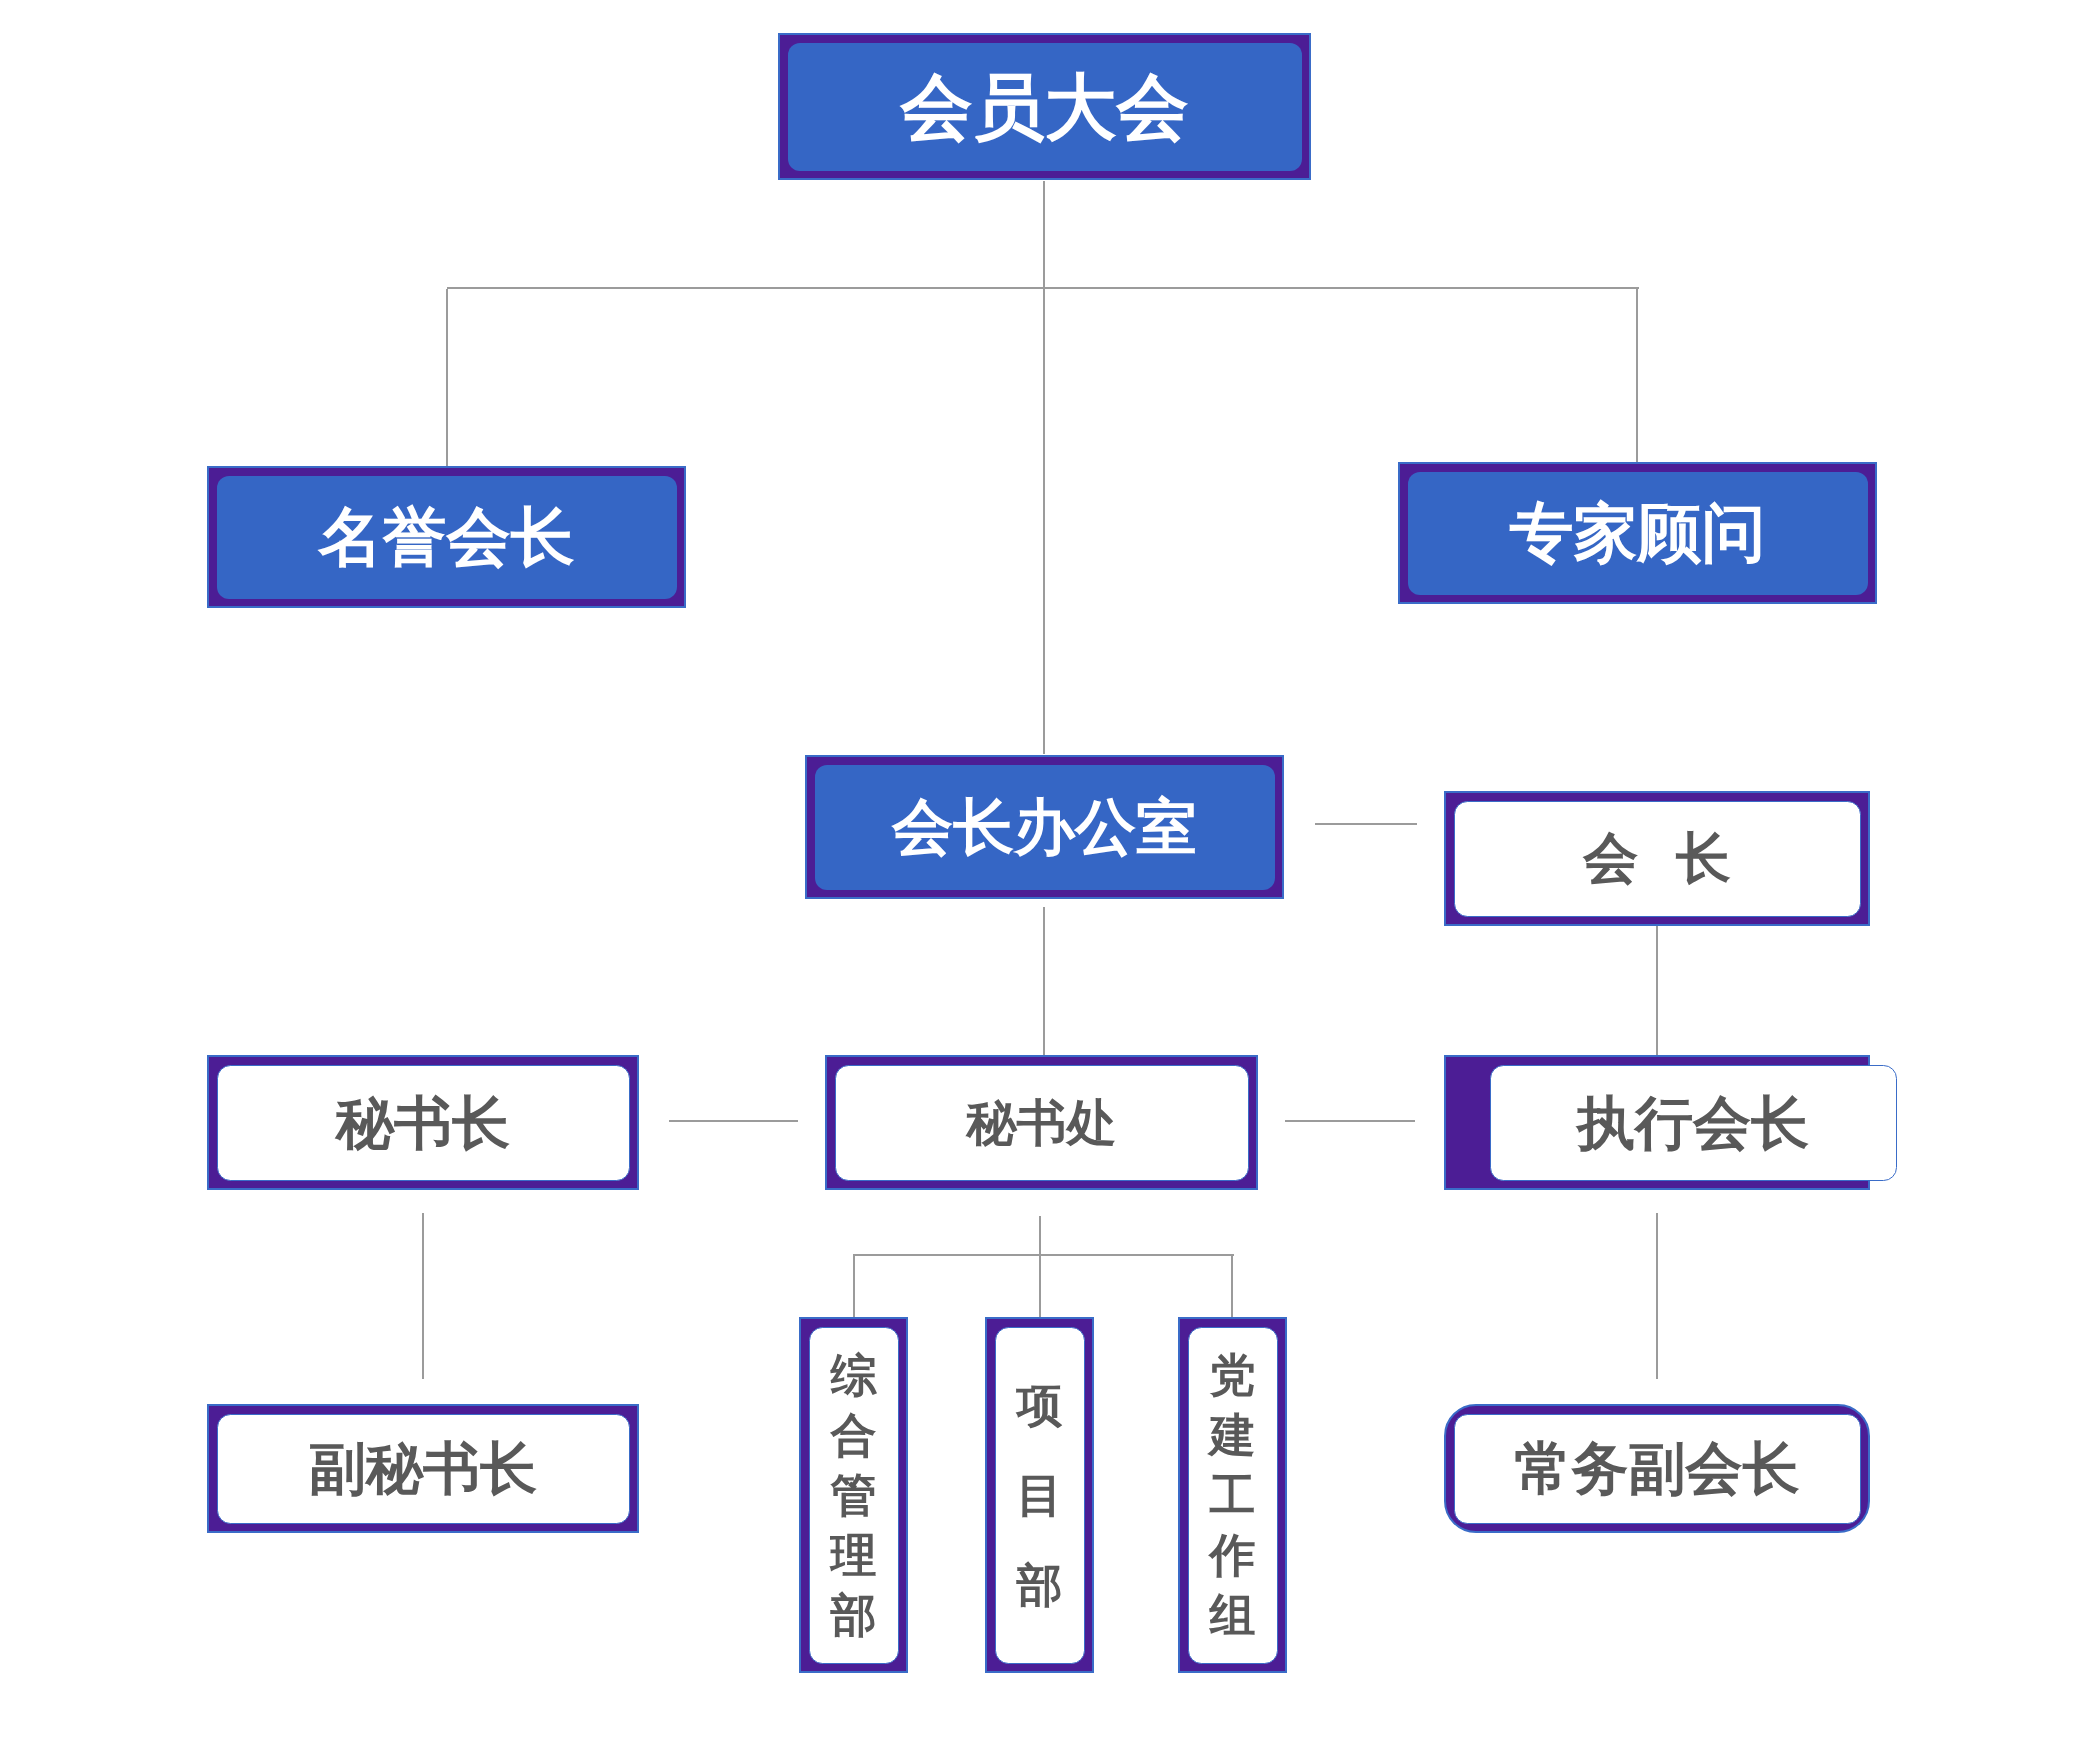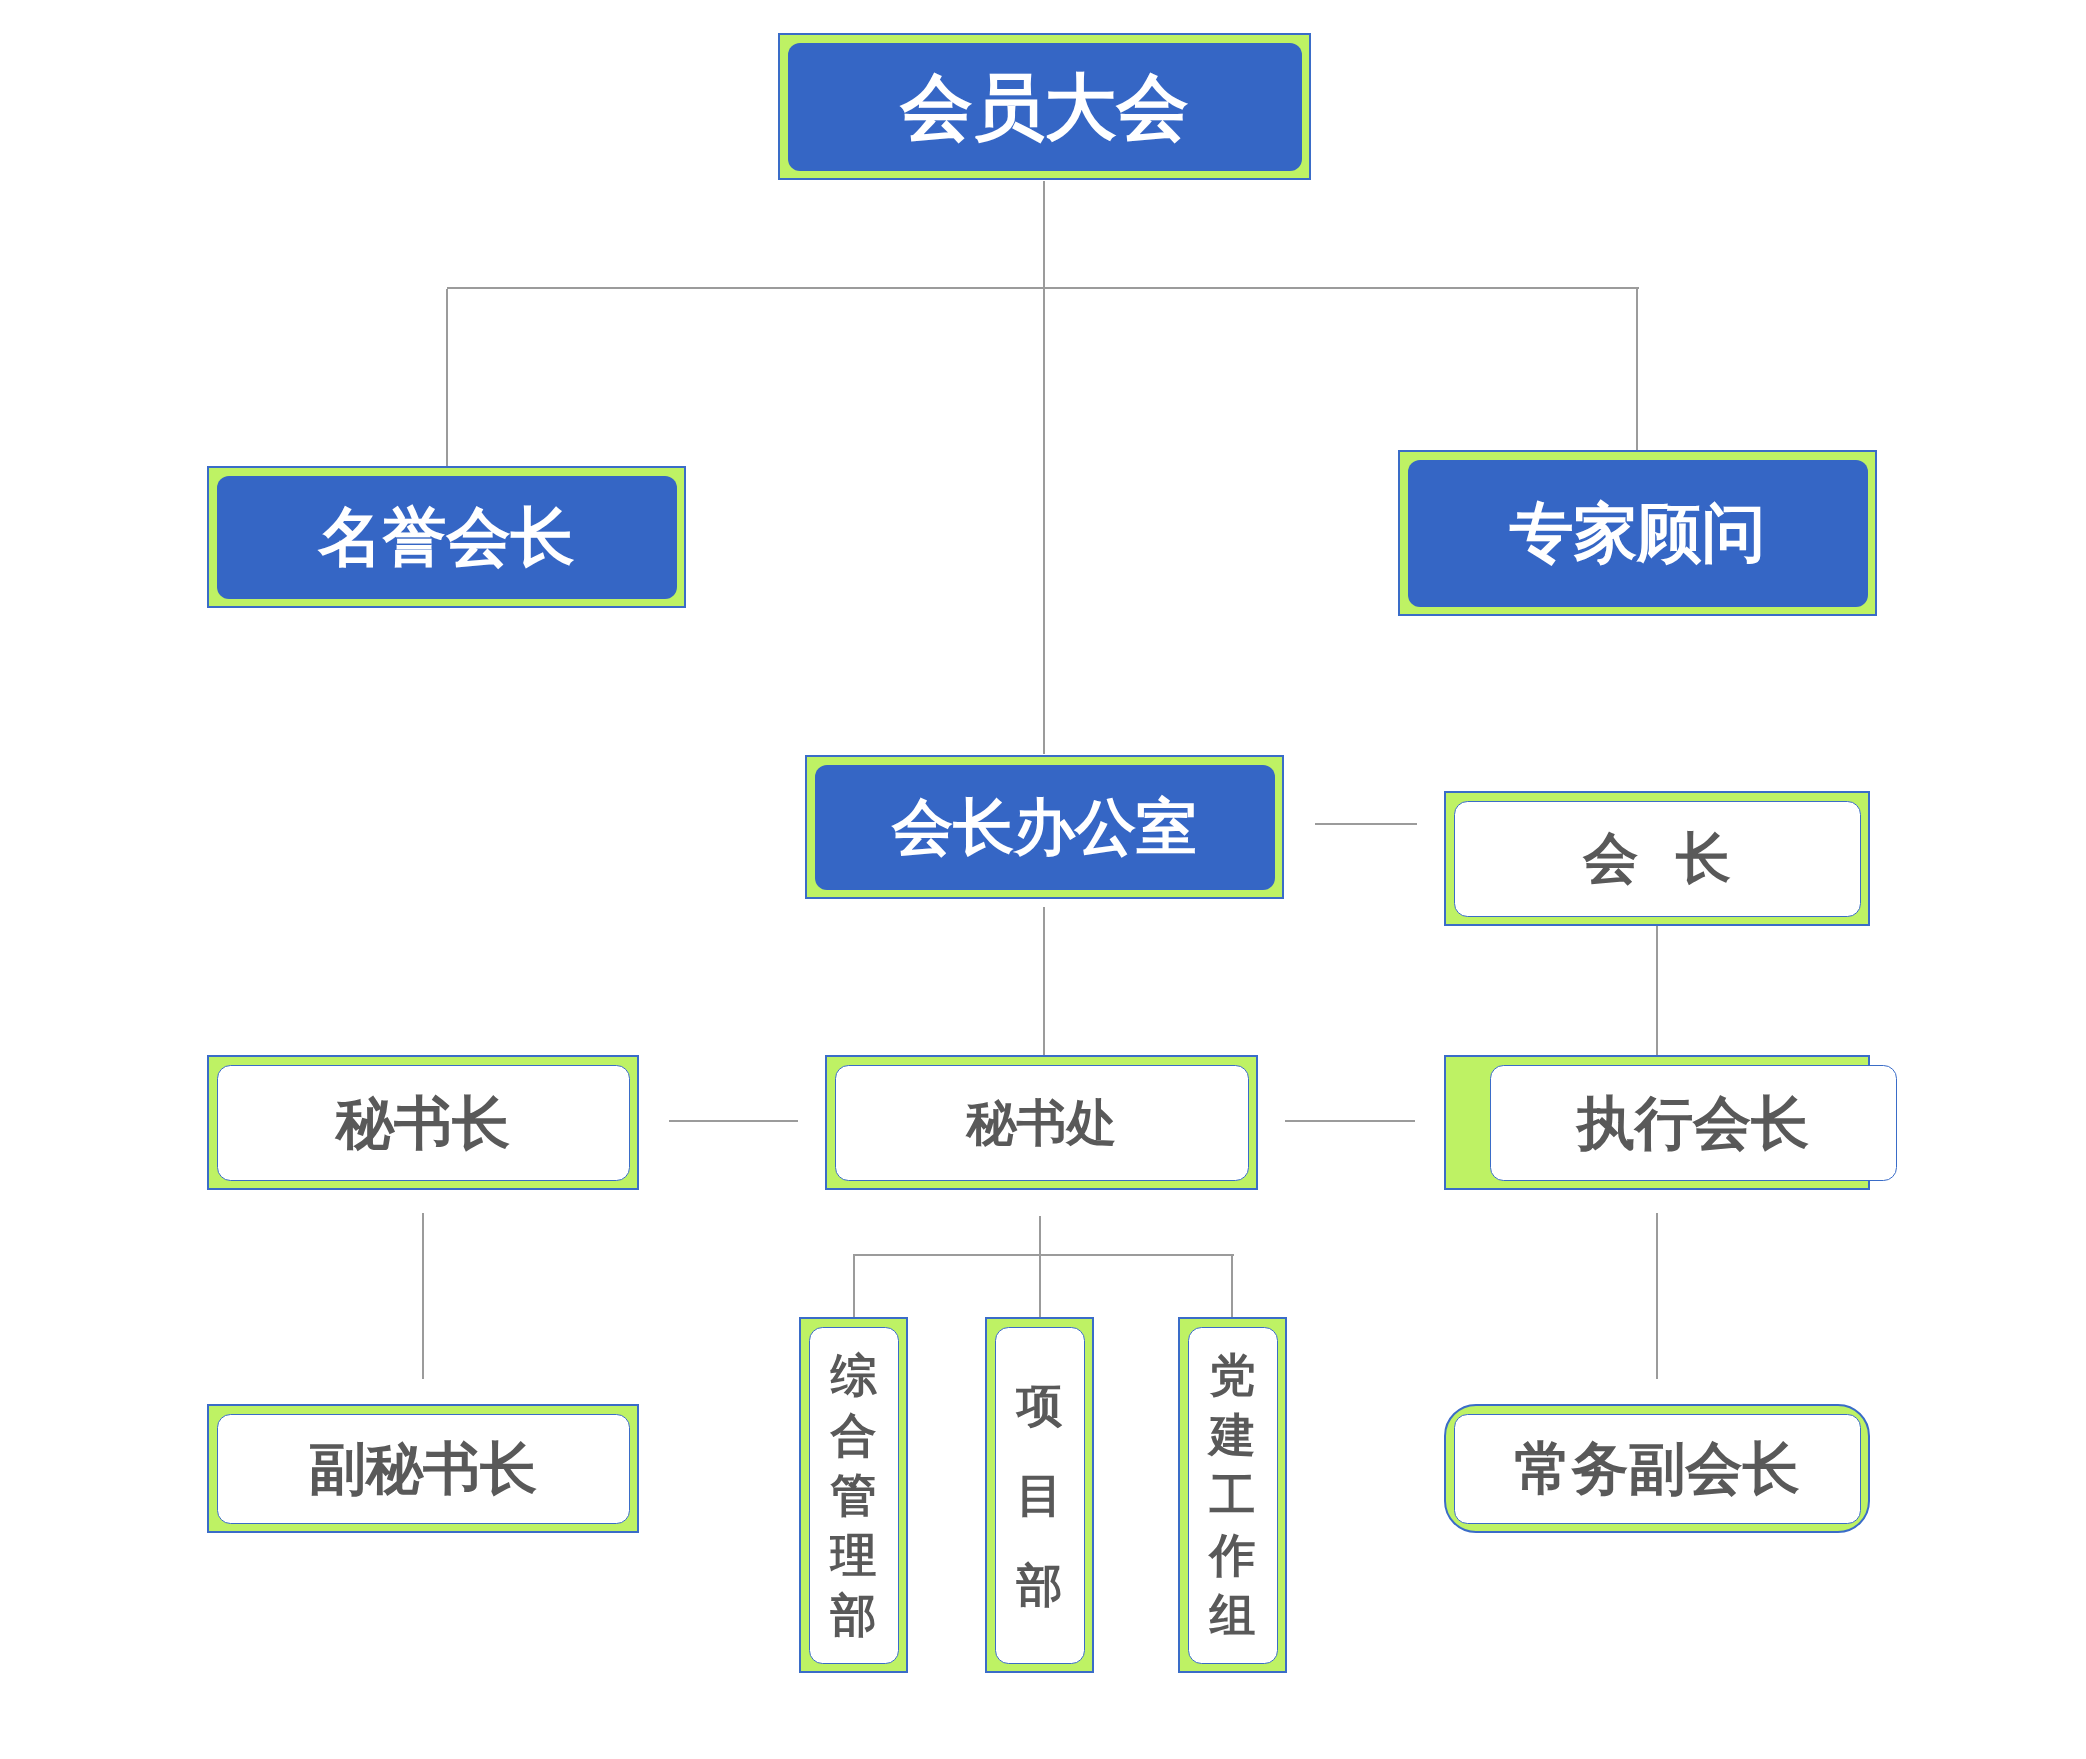--- a/index.html
+++ b/index.html
@@ -15,21 +15,21 @@
     width:2087px;
     height:1759px;
     background:#ffffff;
     font-family:"Liberation Sans", sans-serif;
     overflow:hidden;
   }
   
   .node{
     position:absolute;
     box-sizing:border-box;
-    background:#bef264;
+    background:#4c1d95;
     border:2.2px solid var(--border-blue);
     padding:7.5px;
   }
   .node .inner{
     box-sizing:border-box;
     width:100%;height:100%;
     display:flex;align-items:center;justify-content:center;
     text-align:center;
     line-height:1;
   }
@@ -89,21 +89,21 @@
       <span>会员大会</span>
     </div>
   </div>
 
   <div class="node blue" style="left:207px;top:466px;width:479px;height:142px;">
     <div class="inner" style="font-size:64px;">
       <span>名誉会长</span>
     </div>
   </div>
 
-  <div class="node blue" style="left:1398px;top:450px;width:479px;height:166px;">
+  <div class="node blue" style="left:1398px;top:462px;width:479px;height:142px;">
     <div class="inner" style="font-size:64px;">
       <span>专家顾问</span>
     </div>
   </div>
 
   <div class="node blue" style="left:805px;top:755px;width:479px;height:144px;">
     <div class="inner" style="font-size:61px;">
       <span>会长办公室</span>
     </div>
   </div>

